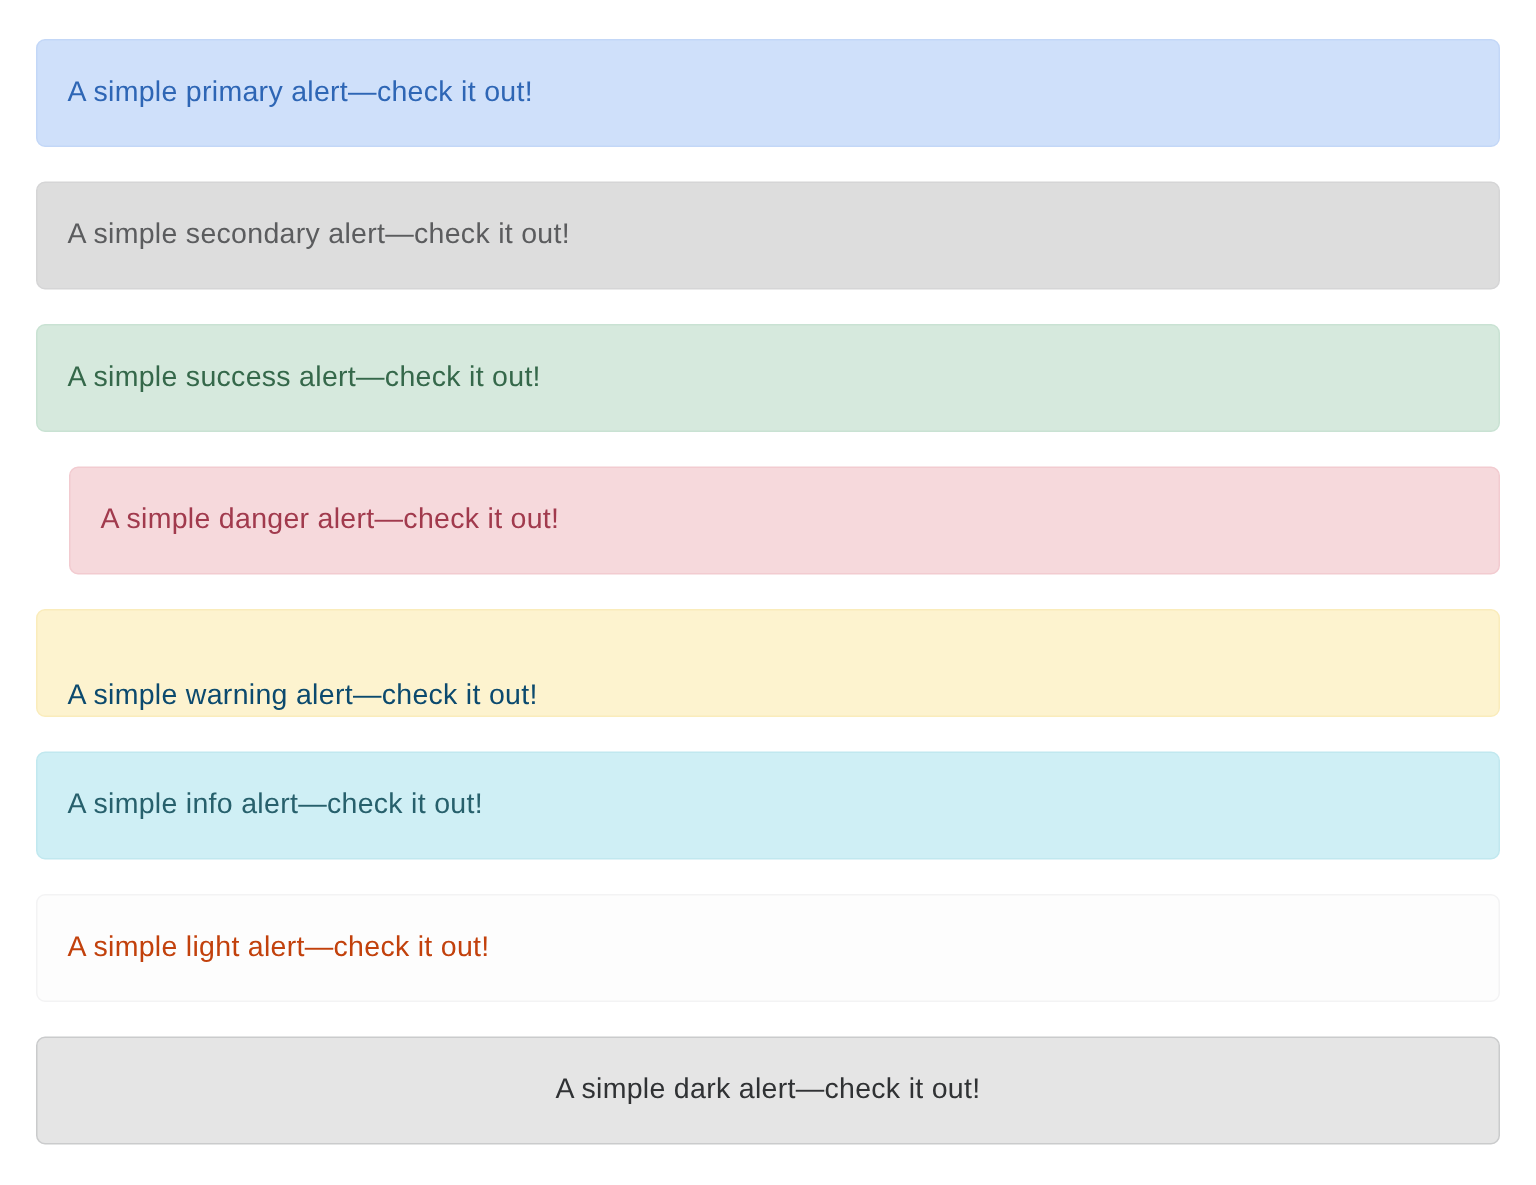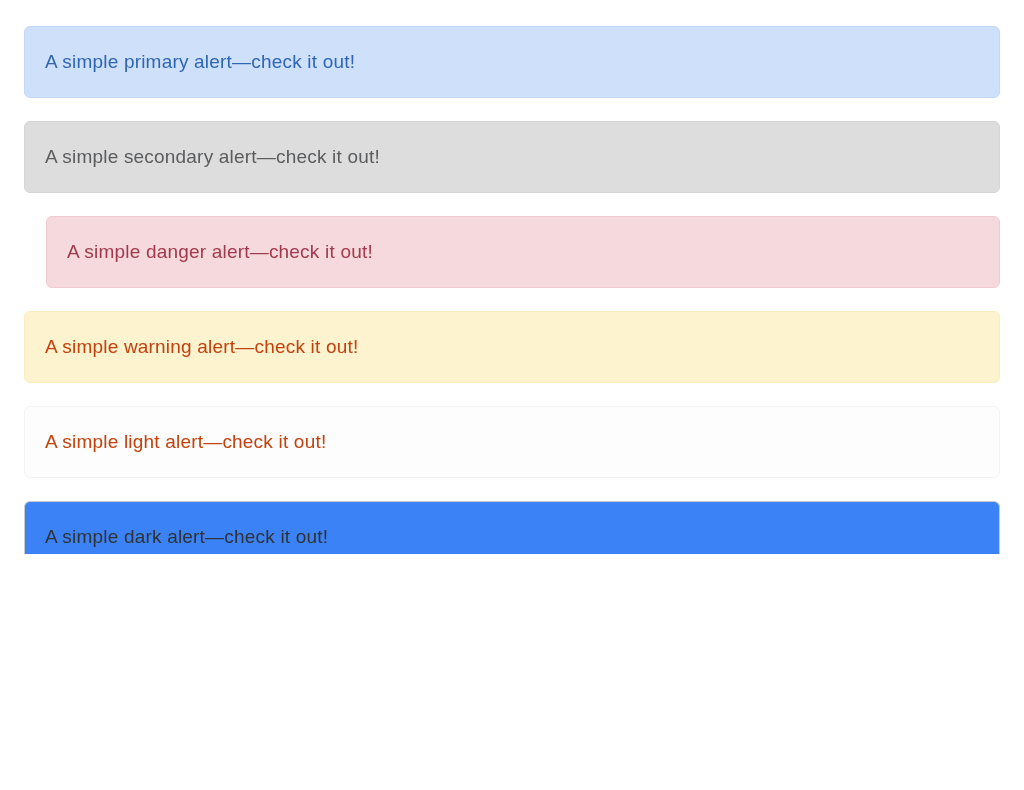--- a/index.html
+++ b/index.html
@@ -3,21 +3,21 @@
 <meta charset="utf-8">
 <style>
   html, body {
     margin: 0;
     padding: 0;
     background: #ffffff;
     font-family: "Liberation Sans", "DejaVu Sans", sans-serif;
   }
   .page {
     width: 1024px;
-    height: 554px;
+    height: 790px;
     background: #ffffff;
     box-sizing: border-box;
     padding: 26px 24px 0 24px;
     overflow: hidden;
   }
   .alert {
     box-sizing: border-box;
     height: 72px;
     border: 1px solid transparent;
     border-radius: 6px;
@@ -39,31 +39,37 @@
 <div class="page">
 
   <div class="alert" style="background-color: rgb(207, 224, 250); border-color: rgb(195, 215, 247); color: rgb(46, 102, 181);">
     <span class="alert-text">A simple primary alert—check it out!</span>
   </div>
 
   <div class="alert" style="background-color: rgb(221, 221, 221); border-color: rgb(213, 213, 214); color: rgb(91, 92, 94);">
     <span class="alert-text">A simple secondary alert—check it out!</span>
   </div>
 
+  <div class="alert" style="background-color: rgb(214, 233, 221); border-color: rgb(201, 226, 211); color: rgb(53, 104, 74);">
+    <span class="alert-text">A simple success alert—check it out!</span>
+  </div>
 
   <div class="alert" style="background-color: rgb(246, 217, 220); border-color: rgb(242, 203, 208); color: rgb(161, 58, 77); margin-left: 22px;">
     <span class="alert-text">A simple danger alert—check it out!</span>
   </div>
 
-  <div class="alert" style="background-color: rgb(253, 243, 207); border-color: rgb(250, 236, 187); color: #c2410c;">
+  <div class="alert" style="background-color: rgb(253, 243, 207); border-color: rgb(250, 236, 187); color: #0c4a6e; align-items: flex-end;">
     <span class="alert-text">A simple warning alert—check it out!</span>
   </div>
 
+  <div class="alert" style="background-color: rgb(207, 239, 245); border-color: rgb(193, 232, 239); color: rgb(39, 96, 108);">
+    <span class="alert-text">A simple info alert—check it out!</span>
+  </div>
 
   <div class="alert" style="background-color: rgb(253, 253, 253); border-color: rgb(243, 243, 244); color: #c2410c;">
     <span class="alert-text">A simple light alert—check it out!</span>
   </div>
 
-  <div class="alert" style="background-color: #3b82f6; border-color: rgb(202, 203, 204); color: rgb(48, 50, 52);">
+  <div class="alert" style="background-color: #e5e5e5; border-color: rgb(202, 203, 204); color: rgb(48, 50, 52); justify-content: center;">
     <span class="alert-text">A simple dark alert—check it out!</span>
   </div>
 
 </div>
 
 </body></html>

